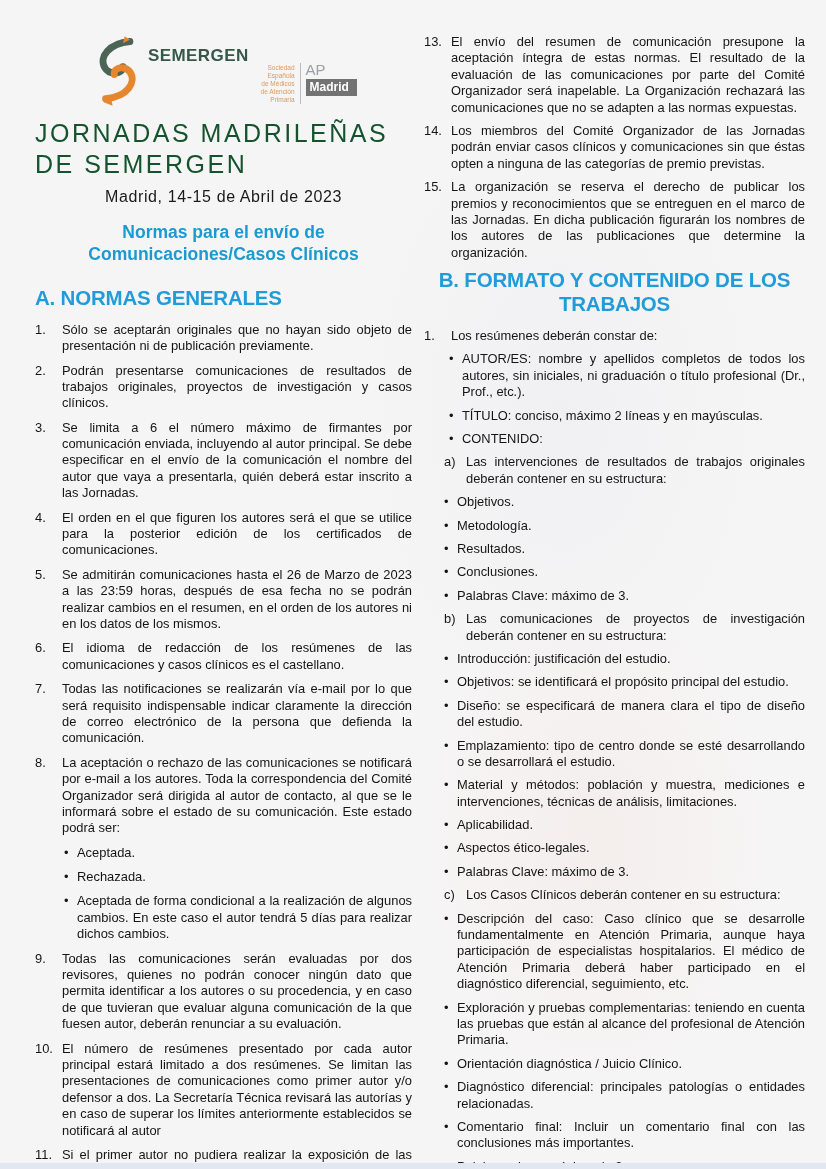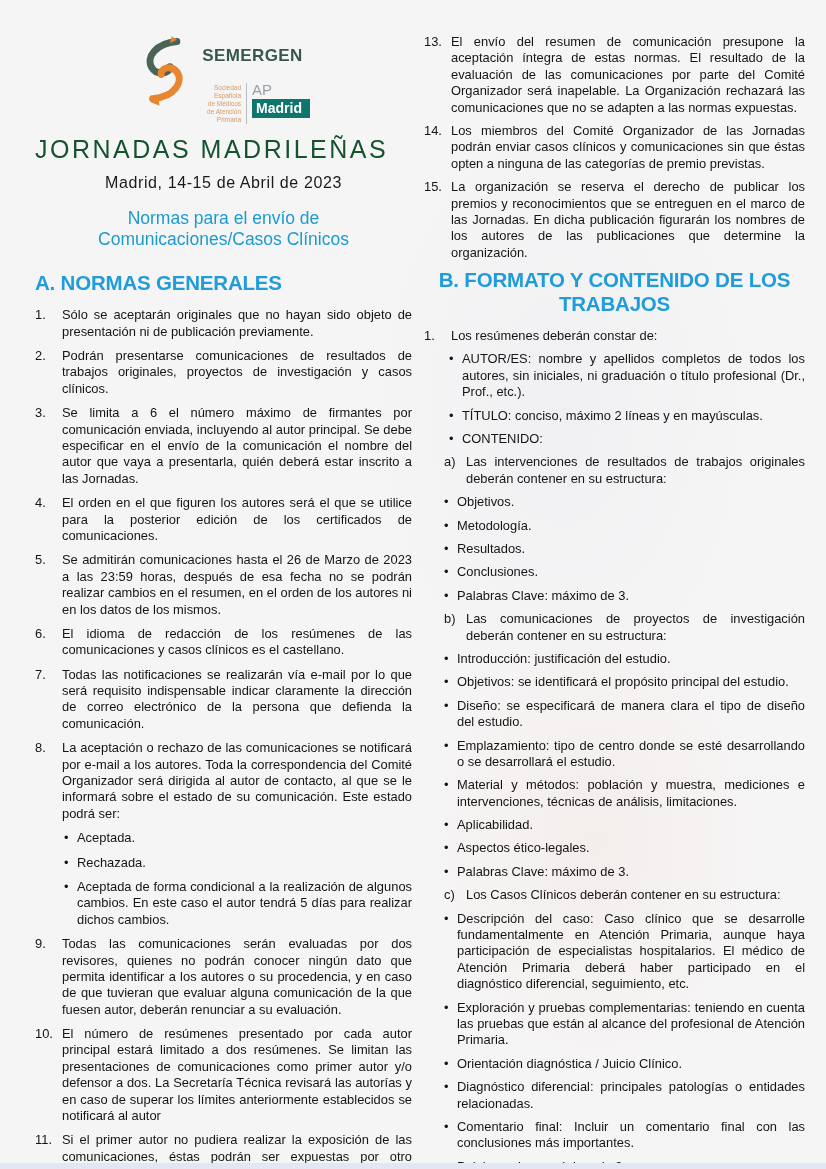--- a/index.html
+++ b/index.html
@@ -11,31 +11,31 @@
       radial-gradient(closest-side at 68% 35%, rgba(186,196,224,0.10), transparent 75%),
       #f6f5f5;
     color:#151515;
   }
   .bottom-strip{position:absolute;left:0;bottom:0;width:826px;height:6px;background:#e3e7f1;}
   .col-left{position:absolute;left:35px;top:28px;width:377px;}
   .col-right{position:absolute;left:424px;top:34px;width:381px;}
 
   
   .logo-wrap{display:flex;justify-content:center;align-items:flex-start;gap:6px;margin:6px 0 10px 0;}
-  .logo-text{display:flex;flex-direction:column;padding-top:12px;align-items:center;}
+  .logo-text{display:flex;flex-direction:row;padding-top:12px;}
   .logo-name{font-size:17px;font-weight:bold;color:#35584a;letter-spacing:.4px;}
   .logo-sub{display:flex;align-items:stretch;gap:5px;margin-top:17px;margin-left:12px;}
   .society{font-size:6.5px;line-height:8px;color:#d79a66;text-align:right;padding-top:1px;}
   .logo-divider{width:1px;background:#b9bcbf;}
   .ap-col{display:flex;flex-direction:column;align-items:flex-start;gap:2px;}
   .ap{font-size:15px;color:#9aa0a6;line-height:14px;}
-  .madrid-badge{background:#0f766e;color:#fff;font-size:14px;font-weight:bold;padding:1px 8px 2px 4px;}
+  .madrid-badge{background:#737373;color:#fff;font-size:12px;font-weight:bold;padding:1px 8px 2px 4px;}
   .title{font-size:25px;letter-spacing:2.5px;color:#14532d;text-align:left;line-height:1.22;font-weight:500;}
   .date{font-size:16px;letter-spacing:.6px;text-align:center;margin-top:9px;color:#1a1a1a;}
-  .subtitle{font-size:17.5px;font-weight:normal;color:#1b9ad2;text-align:center;line-height:1.25;margin-top:16px;}
+  .subtitle{font-size:17.5px;font-weight:bold;color:#1b9ad2;text-align:center;line-height:1.25;margin-top:16px;}
   .section-heading{font-size:20.5px;font-weight:bold;color:#1f9cd9;margin:20px 0 12px 0;letter-spacing:-.2px;}
   .col-right .section-heading{margin-top:2px;text-align:center;}
 
   
   .list{display:block;}
   .li{display:flex;margin-bottom:8px;font-size:12.9px;line-height:1.27;}
   .col-right .li{margin-bottom:7px;justify-content:flex-end;}
   .li .lab{flex:0 0 27px;}
   .li .txt{flex:1 1 auto;text-align:justify;}
   .li.bullet-in{margin-left:29px;}
@@ -74,20 +74,21 @@
         <div class="ap-col">
           <div class="ap">AP</div>
           <div class="madrid-badge">Madrid</div>
         </div>
       </div>
     </div>
   </div>
 
   <div class="title">
     <div>JORNADAS MADRILEÑAS</div>
+    <div>DE SEMERGEN</div>
   </div>
   <div class="date">Madrid, 14-15 de Abril de 2023</div>
   <div class="subtitle">
     <div>Normas para el envío de</div>
     <div>Comunicaciones/Casos Clínicos</div>
   </div>
 
   <div class="section-heading">A. NORMAS GENERALES</div>
   <div class="list">
       <div class="li num">

